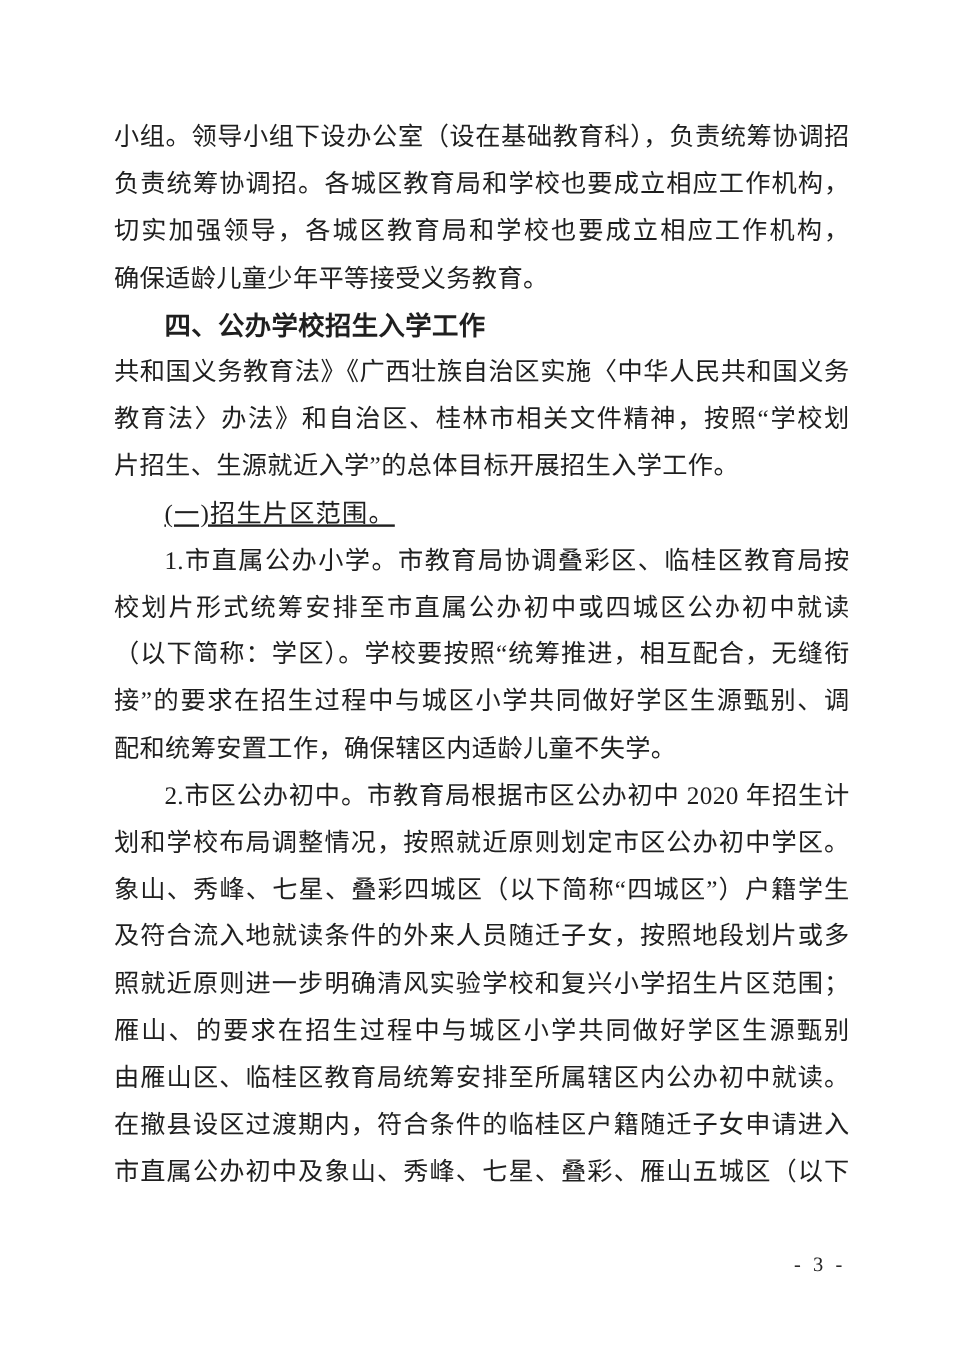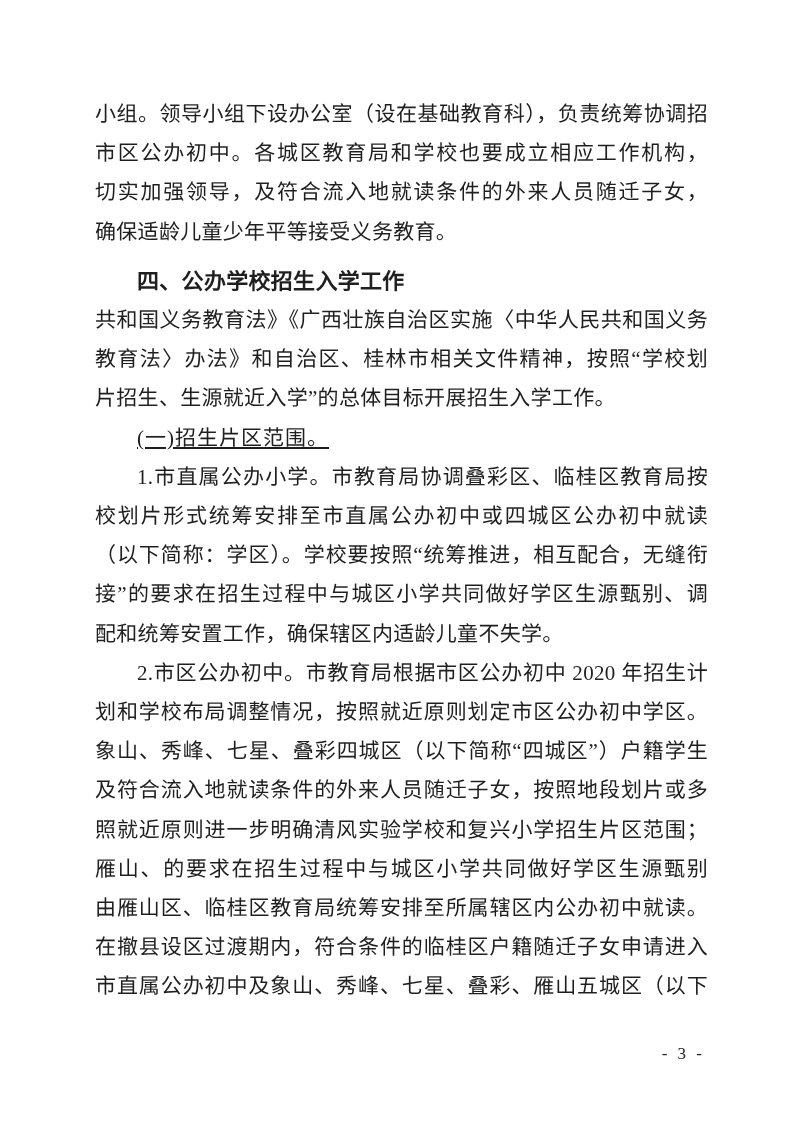--- a/index.html
+++ b/index.html
@@ -33,21 +33,20 @@
   .ln.j {
     text-align-last: justify;
   }
   .ln.ind {
     text-indent: 42px;
   }
   .h-main {
     font-family: "Liberation Sans", "DejaVu Sans", sans-serif;
     font-weight: 700;
     font-size: 22px;
-    margin-top: 10px;
   }
   .sub-h {
     letter-spacing: 1px;
     text-decoration: underline;
   }
   .page-num {
     position: absolute;
     top: 1044px;
     right: 95px;
     font-size: 17px;
@@ -56,22 +55,22 @@
     font-family: "Liberation Serif", "DejaVu Serif", serif;
   }
 </style>
 </head>
 <body>
 
 <div class="sheet">
   <div class="text-column">
 
     <div class="ln j">小组。领导小组下设办公室（设在基础教育科），负责统筹协调招</div>
-    <div class="ln j">市区公办初中。各城区教育局和学校也要成立相应工作机构，</div>
-    <div class="ln j">切实加强领导，及符合流入地就读条件的外来人员随迁子女，</div>
+    <div class="ln j">负责统筹协调招。各城区教育局和学校也要成立相应工作机构，</div>
+    <div class="ln j">切实加强领导，各城区教育局和学校也要成立相应工作机构，</div>
     <div class="ln">确保适龄儿童少年平等接受义务教育。</div>
 
     <div class="ln ind h-main">四、公办学校招生入学工作</div>
 
     <div class="ln j">共和国义务教育法》《广西壮族自治区实施〈中华人民共和国义务</div>
     <div class="ln j">教育法〉办法》和自治区、桂林市相关文件精神，按照“学校划</div>
     <div class="ln">片招生、生源就近入学”的总体目标开展招生入学工作。</div>
 
     <div class="ln ind sub-h">(一)招生片区范围。</div>
 

